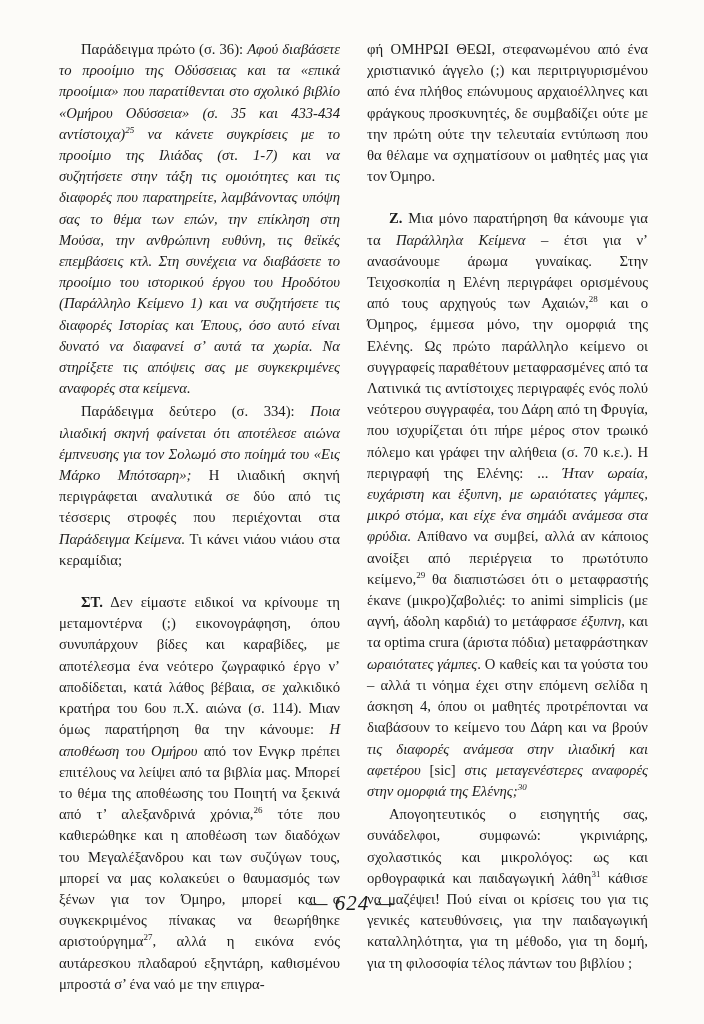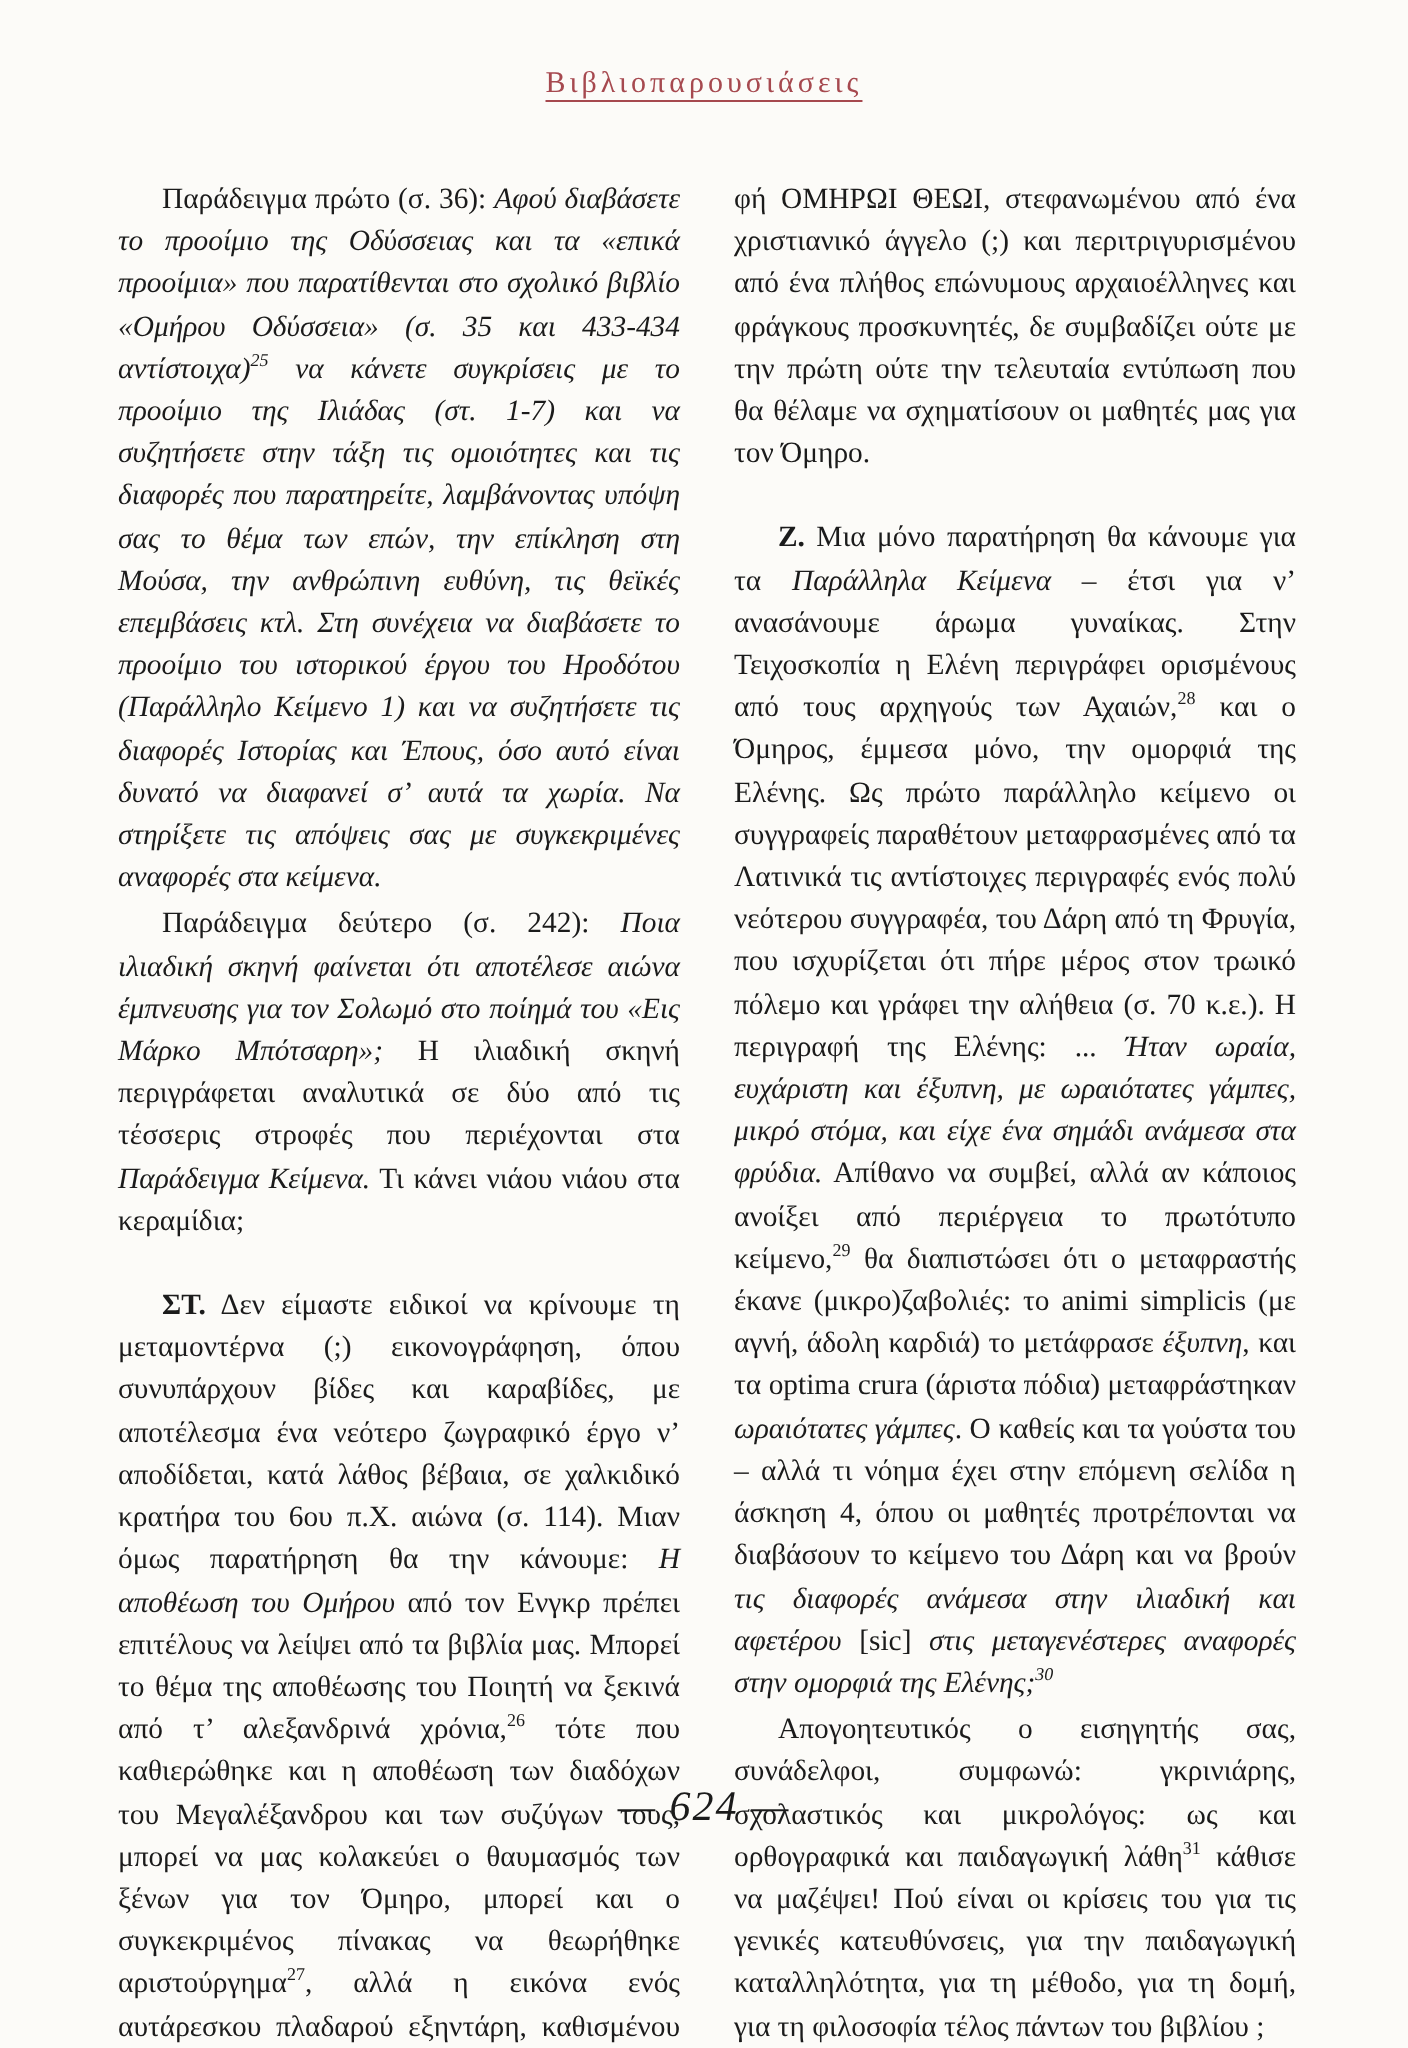--- a/index.html
+++ b/index.html
@@ -57,28 +57,25 @@
     text-align:center;
     font-style:italic;
     font-size:21px;
     letter-spacing:1px;
   }
 </style>
 </head>
 <body>
 
 <div class="page">
-  <div class="header">
-    <span class="header-title">Βιβλιοπαρουσιάσεις</span>
-  </div>
 
   <div class="columns">
     <div class="col" id="col-left">
         <p><span>Παράδειγμα πρώτο (σ. 36): </span><span class="it">Αφού διαβάσετε το προοίμιο της Οδύσσειας και τα «επικά προοίμια» που παρατίθενται στο σχολικό βιβλίο «Ομήρου Οδύσσεια» (σ. 35 και 433-434 αντίστοιχα)</span><sup class="it">25</sup><span class="it"> να κάνετε συγκρίσεις με το προοίμιο της Ιλιάδας (στ. 1-7) και να συζητήσετε στην τάξη τις ομοιότητες και τις διαφορές που παρατηρείτε, λαμβάνοντας υπόψη σας το θέμα των επών, την επίκληση στη Μούσα, την ανθρώπινη ευθύνη, τις θεϊκές επεμβάσεις κτλ. Στη συνέχεια να διαβάσετε το προοίμιο του ιστορικού έργου του Ηροδότου (Παράλληλο Κείμενο 1) και να συζητήσετε τις διαφορές Ιστορίας και Έπους, όσο αυτό είναι δυνατό να διαφανεί σ’ αυτά τα χωρία. Να στηρίξετε τις απόψεις σας με συγκεκριμένες αναφορές στα κείμενα.</span></p>
-        <p><span>Παράδειγμα δεύτερο (σ. 242): </span><span class="it">Ποια ιλιαδική σκηνή φαίνεται ότι αποτέλεσε αιώνα έμπνευσης για τον Σολωμό στο ποίημά του «Εις Μάρκο Μπότσαρη»;</span><span> Η ιλιαδική σκηνή περιγράφεται αναλυτικά σε δύο από τις τέσσερις στροφές που περιέχονται στα </span><span class="it">Παράδειγμα Κείμενα.</span><span> Τι κάνει νιάου νιάου στα κεραμίδια;</span></p>
+        <p><span>Παράδειγμα δεύτερο (σ. 334): </span><span class="it">Ποια ιλιαδική σκηνή φαίνεται ότι αποτέλεσε αιώνα έμπνευσης για τον Σολωμό στο ποίημά του «Εις Μάρκο Μπότσαρη»;</span><span> Η ιλιαδική σκηνή περιγράφεται αναλυτικά σε δύο από τις τέσσερις στροφές που περιέχονται στα </span><span class="it">Παράδειγμα Κείμενα.</span><span> Τι κάνει νιάου νιάου στα κεραμίδια;</span></p>
         <p class="spaced"><span class="bd">ΣΤ.</span><span> Δεν είμαστε ειδικοί να κρίνουμε τη μεταμοντέρνα (;) εικονογράφηση, όπου συνυπάρχουν βίδες και καραβίδες, με αποτέλεσμα ένα νεότερο ζωγραφικό έργο ν’ αποδίδεται, κατά λάθος βέβαια, σε χαλκιδικό κρατήρα του 6ου π.Χ. αιώνα (σ. 114). Μιαν όμως παρατήρηση θα την κάνουμε: </span><span class="it">Η αποθέωση του Ομήρου</span><span> από τον Ενγκρ πρέπει επιτέλους να λείψει από τα βιβλία μας. Μπορεί το θέμα της αποθέωσης του Ποιητή να ξεκινά από τ’ αλεξανδρινά χρόνια,</span><sup>26</sup><span> τότε που καθιερώθηκε και η αποθέωση των διαδόχων του Μεγαλέξανδρου και των συζύγων τους, μπορεί να μας κολακεύει ο θαυμασμός των ξένων για τον Όμηρο, μπορεί και ο συγκεκριμένος πίνακας να θεωρήθηκε αριστούργημα</span><sup>27</sup><span>, αλλά η εικόνα ενός αυτάρεσκου πλαδαρού εξηντάρη, καθισμένου μπροστά σ’ ένα ναό με την επιγρα-</span></p>
       </div>
     <div class="col" id="col-right">
         <p class="no-indent"><span>φή ΟΜΗΡΩΙ ΘΕΩΙ, στεφανωμένου από ένα χριστιανικό άγγελο (;) και περιτριγυρισμένου από ένα πλήθος επώνυμους αρχαιοέλληνες και φράγκους προσκυνητές, δε συμβαδίζει ούτε με την πρώτη ούτε την τελευταία εντύπωση που θα θέλαμε να σχηματίσουν οι μαθητές μας για τον Όμηρο.</span></p>
         <p class="spaced"><span class="bd">Ζ.</span><span> Μια μόνο παρατήρηση θα κάνουμε για τα </span><span class="it">Παράλληλα Κείμενα</span><span> – έτσι για ν’ ανασάνουμε άρωμα γυναίκας. Στην Τειχοσκοπία η Ελένη περιγράφει ορισμένους από τους αρχηγούς των Αχαιών,</span><sup>28</sup><span> και ο Όμηρος, έμμεσα μόνο, την ομορφιά της Ελένης. Ως πρώτο παράλληλο κείμενο οι συγγραφείς παραθέτουν μεταφρασμένες από τα Λατινικά τις αντίστοιχες περιγραφές ενός πολύ νεότερου συγγραφέα, του Δάρη από τη Φρυγία, που ισχυρίζεται ότι πήρε μέρος στον τρωικό πόλεμο και γράφει την αλήθεια (σ. 70 κ.ε.). Η περιγραφή της Ελένης: ... </span><span class="it">Ήταν ωραία, ευχάριστη και έξυπνη, με ωραιότατες γάμπες, μικρό στόμα, και είχε ένα σημάδι ανάμεσα στα φρύδια.</span><span> Απίθανο να συμβεί, αλλά αν κάποιος ανοίξει από περιέργεια το πρωτότυπο κείμενο,</span><sup>29</sup><span> θα διαπιστώσει ότι ο μεταφραστής έκανε (μικρο)ζαβολιές: το animi simplicis (με αγνή, άδολη καρδιά) το μετάφρασε </span><span class="it">έξυπνη</span><span>, και τα optima crura (άριστα πόδια) μεταφράστηκαν </span><span class="it">ωραιότατες γάμπες</span><span>. Ο καθείς και τα γούστα του – αλλά τι νόημα έχει στην επόμενη σελίδα η άσκηση 4, όπου οι μαθητές προτρέπονται να διαβάσουν το κείμενο του Δάρη και να βρούν </span><span class="it">τις διαφορές ανάμεσα στην ιλιαδική και αφετέρου</span><span> [sic] </span><span class="it">στις μεταγενέστερες αναφορές στην ομορφιά της Ελένης;</span><sup class="it">30</sup></p>
         <p><span>Απογοητευτικός ο εισηγητής σας, συνάδελφοι, συμφωνώ: γκρινιάρης, σχολαστικός και μικρολόγος: ως και ορθογραφικά και παιδαγωγική λάθη</span><sup>31</sup><span> κάθισε να μαζέψει! Πού είναι οι κρίσεις του για τις γενικές κατευθύνσεις, για την παιδαγωγική καταλληλότητα, για τη μέθοδο, για τη δομή, για τη φιλοσοφία τέλος πάντων του βιβλίου ;</span></p>
       </div>
   </div>
 
   <div class="footer">

